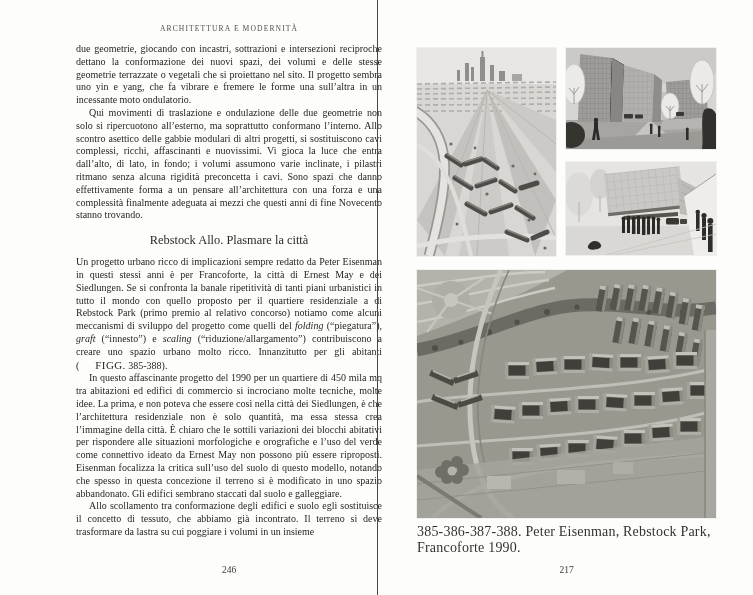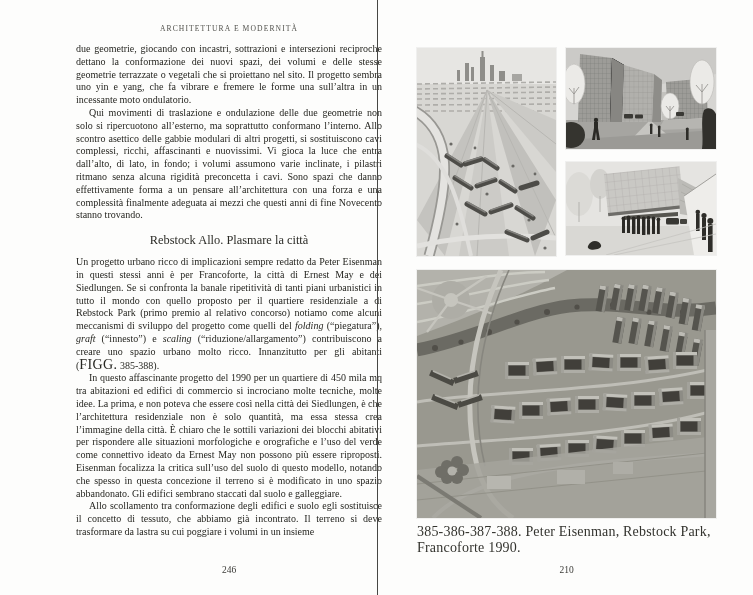--- a/index.html
+++ b/index.html
@@ -23,21 +23,21 @@
   }
   .page-left .running-head{left:36px;width:306px;}
   .page-right .running-head{left:39px;width:299px;font-size:7.2px;letter-spacing:0.7px;}
   .body-text{
     position:absolute;left:36px;top:43px;width:306px;
     font-size:10px;line-height:12.8px;text-align:justify;
   }
   .body-text p{margin:0;}
   .body-text p.indent{text-indent:13px;}
   .i{font-style:italic;}
-  .sc{font-size:14px;letter-spacing:0.4px;}
+  .sc{font-size:11px;letter-spacing:0.4px;padding-left:16px;}
   .section-heading{
     text-align:center;font-size:12.4px;line-height:15px;
     margin:11px 0 8px 0;color:#2b2b26;
   }
   .page-number{
     position:absolute;top:565px;text-align:center;font-size:9.5px;color:#3a3a36;
   }
   .page-left .page-number{left:36px;width:306px;}
   .page-right .page-number{left:39px;width:299px;}
   .fig{position:absolute;outline:1px solid rgba(0,0,0,0.05);}
@@ -398,14 +398,14 @@
       <rect x="70" y="206" width="24" height="13" fill="#b7b6af"></rect>
       <rect x="140" y="200" width="28" height="14" fill="#b1b0a9"></rect>
       <rect x="196" y="192" width="20" height="12" fill="#aeada6"></rect>
 
       <rect x="288" y="60" width="11" height="188" fill="#a8a7a0"></rect>
       <line x1="288" y1="60" x2="288" y2="248" stroke="#84837c" stroke-width="1.4"></line>
     </svg>
   </div>
 
   <div class="caption">385-386-387-388. Peter Eisenman, Rebstock Park, Francoforte 1990.</div>
-  <div class="page-number">210</div>
+  <div class="page-number">217</div>
 </div>
 
 </body></html>

